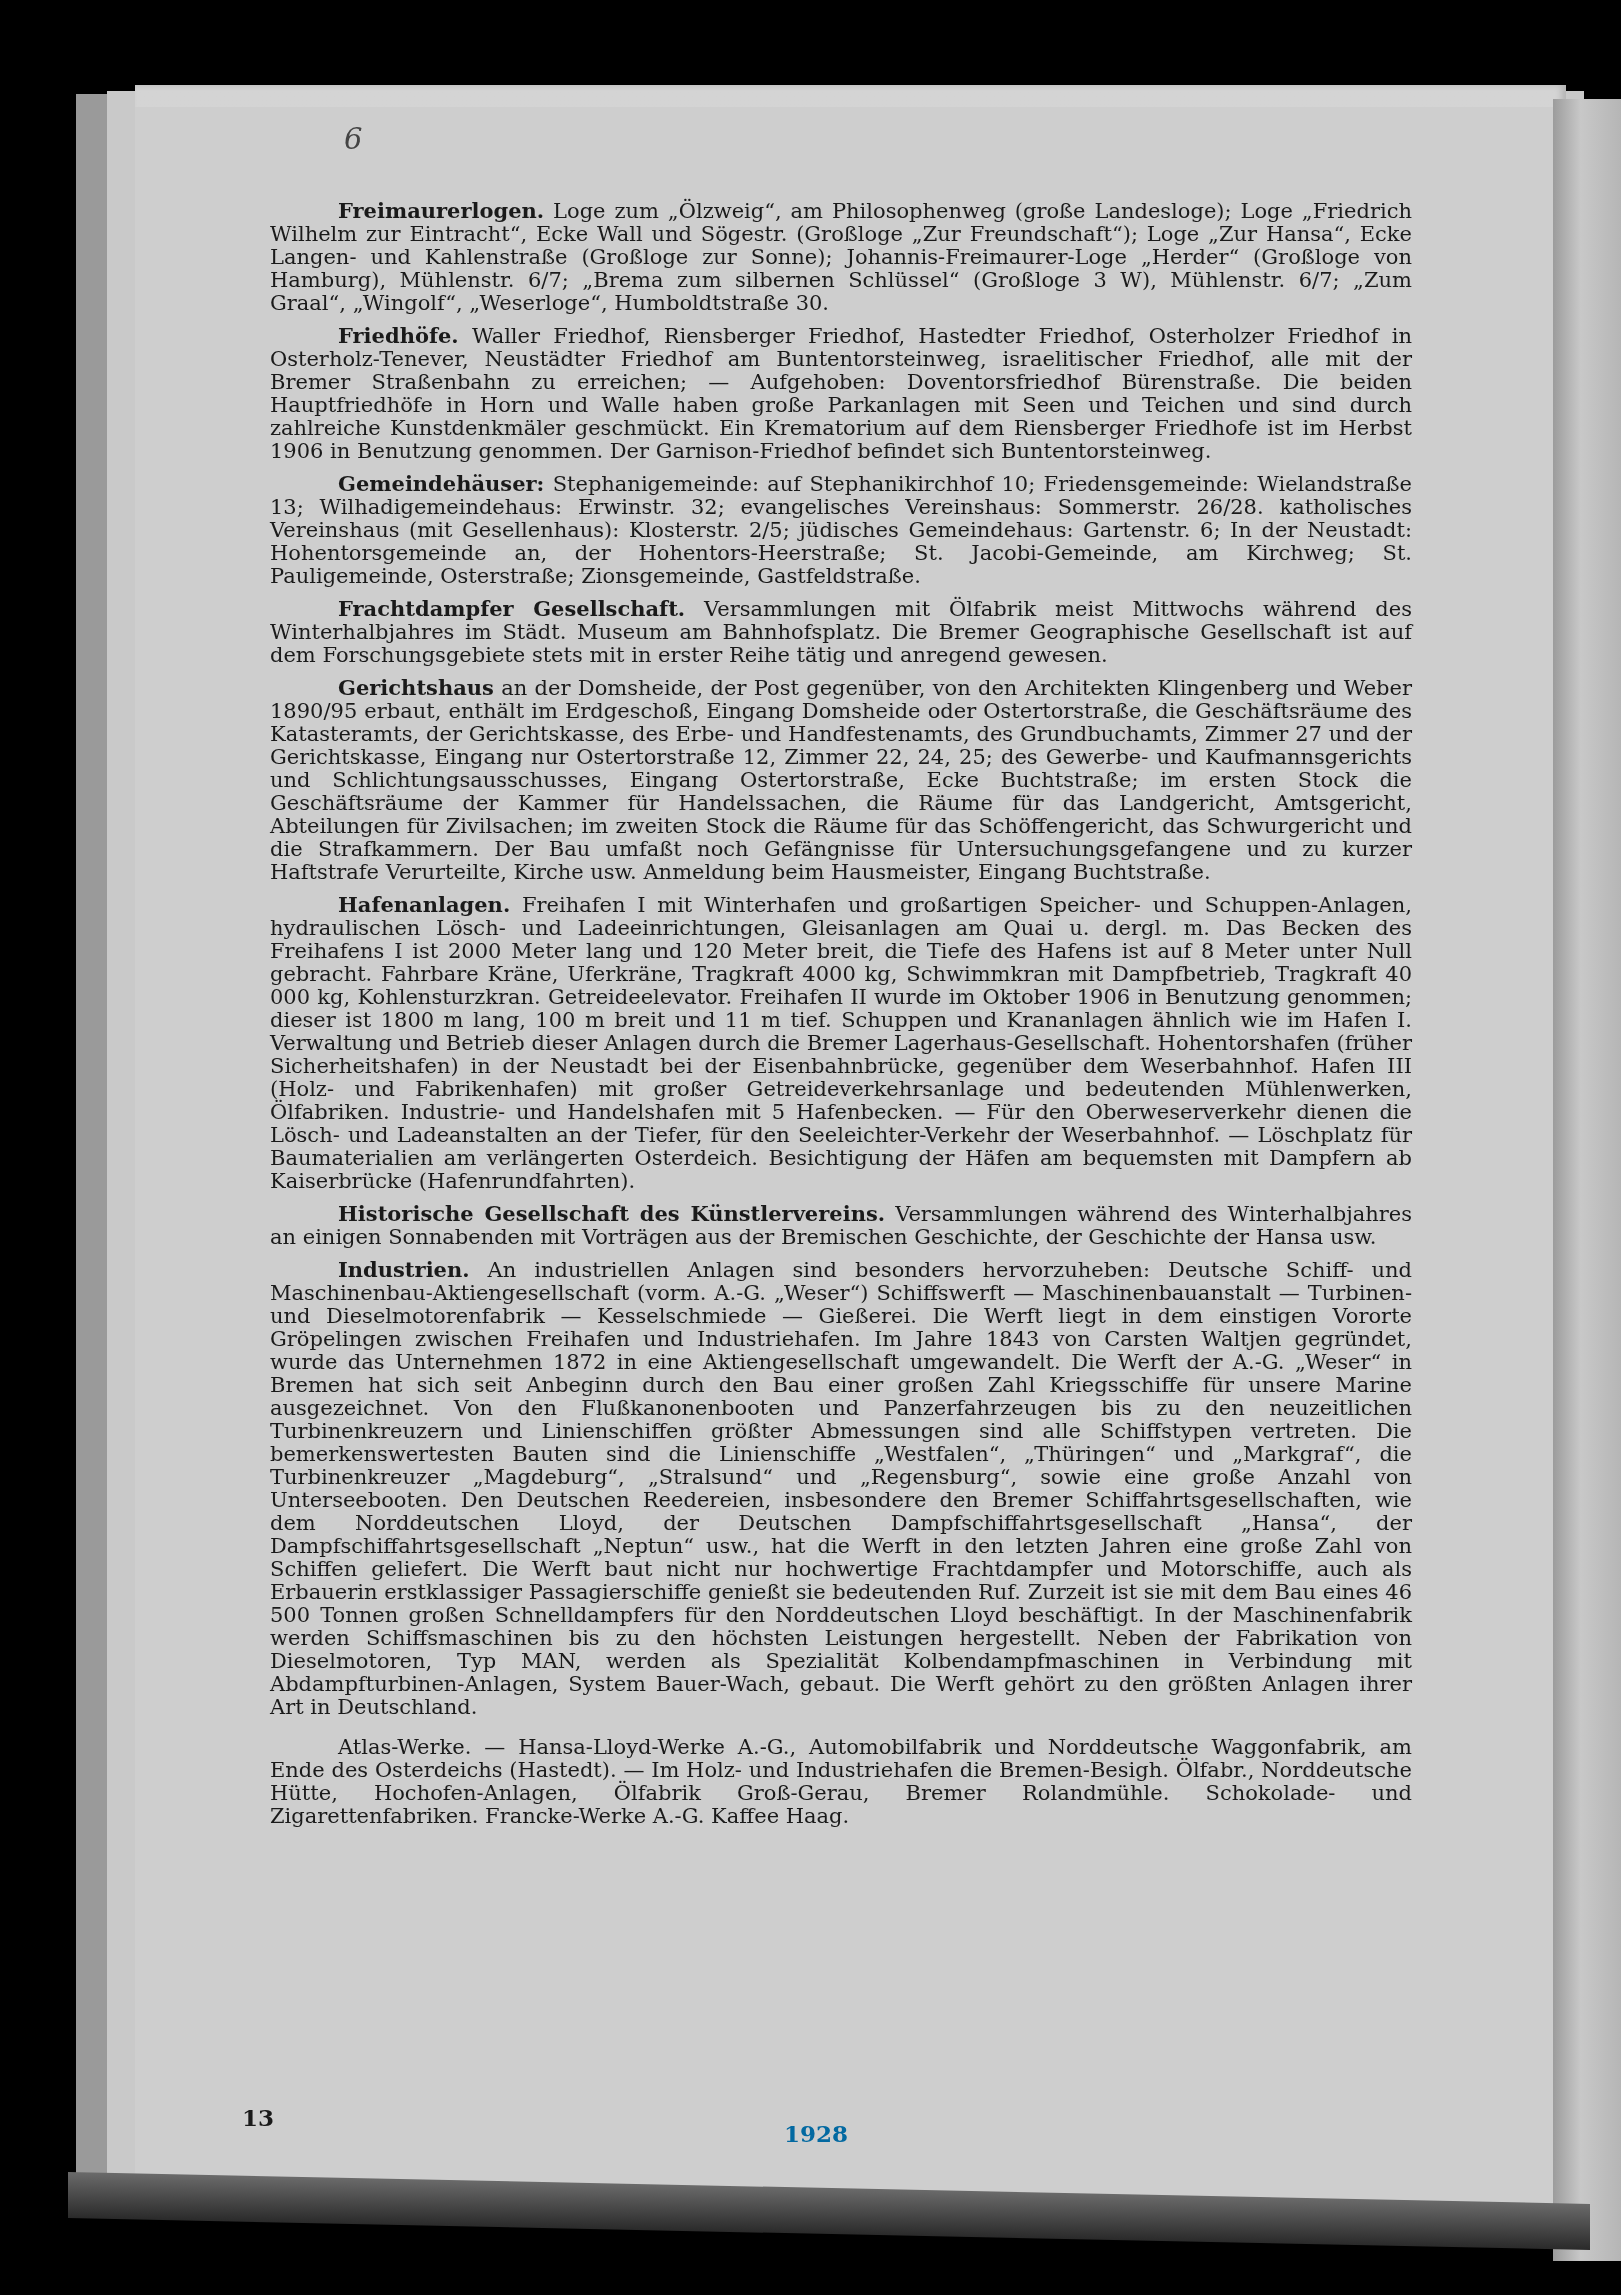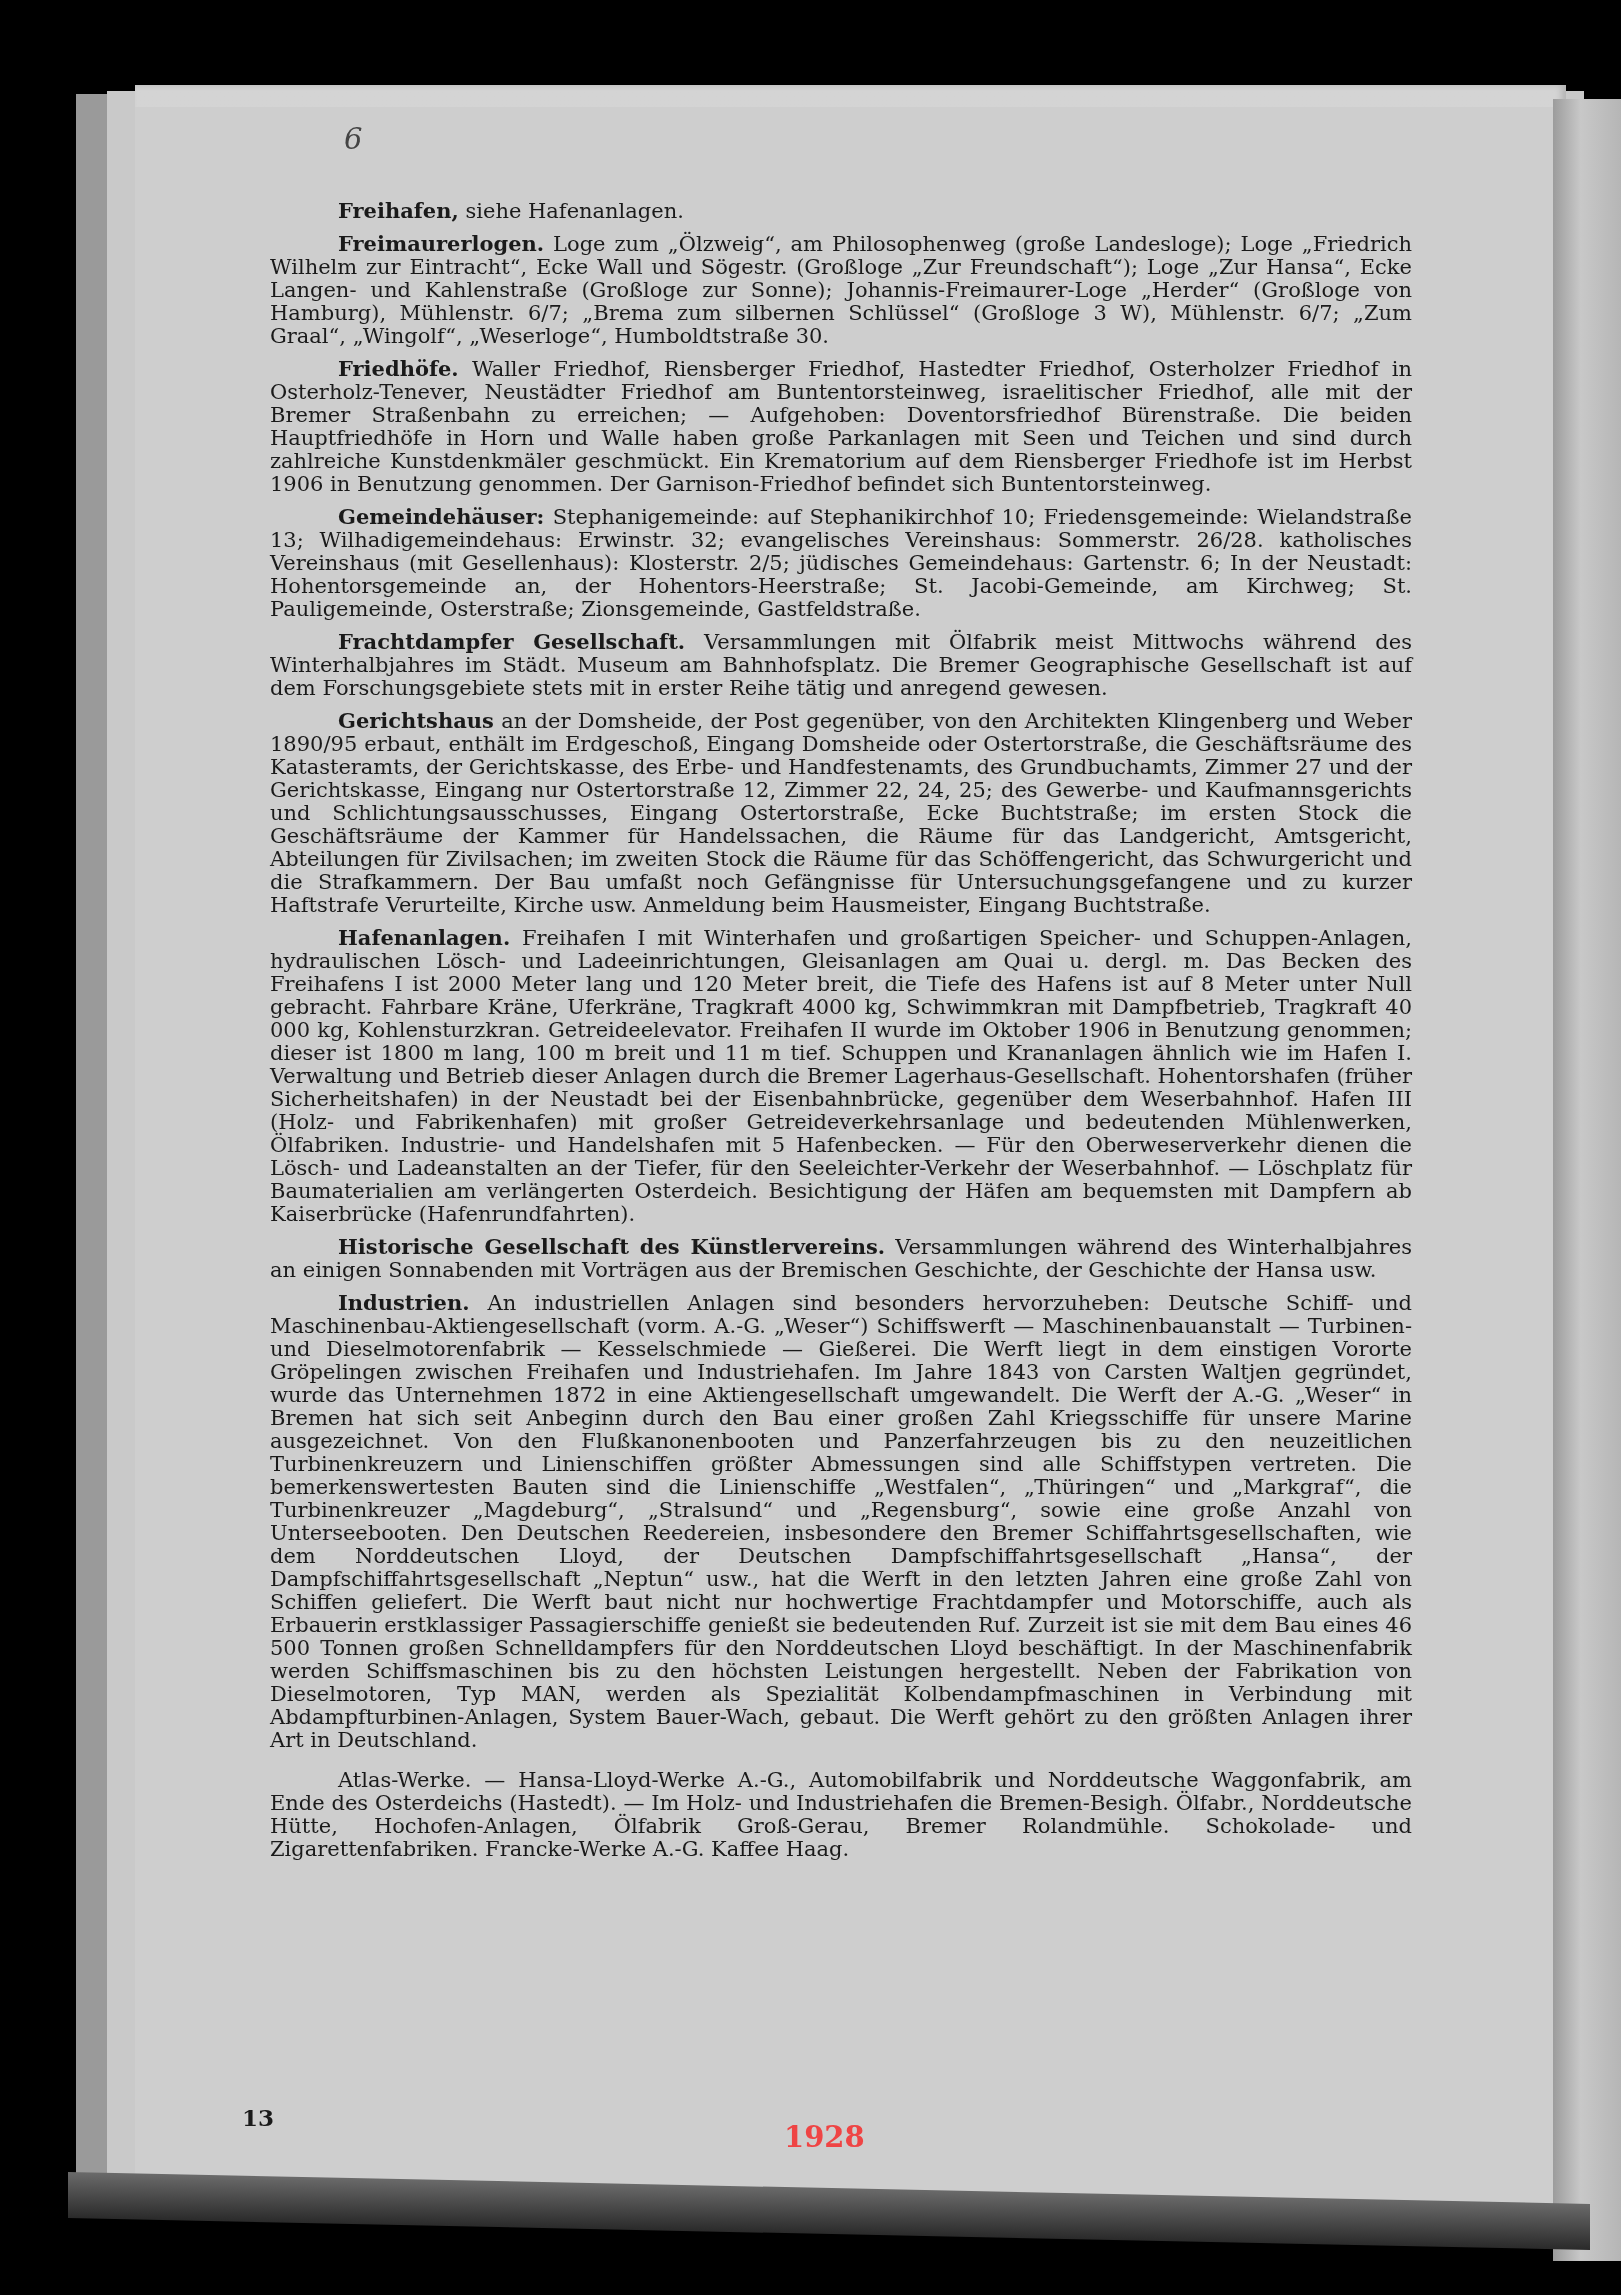--- a/index.html
+++ b/index.html
@@ -42,37 +42,36 @@
     color: #1a1a1a; font-size: 21px; line-height: 23px; text-align: justify;
     font-family: "DejaVu Serif", serif;
   }
   .entry { margin: 0 0 9px 0; text-indent: 68px; }
   .entry.tight { margin-bottom: 16px; }
   .term { font-weight: bold; }
   .page-number {
     position: absolute; left: 242px; top: 2104px; font-size: 23px; font-weight: bold; color: #1a1a1a;
   }
   .year {
-    position: absolute; left: 784px; top: 2120px; font-size: 29px; font-weight: bold; color: #ef4444;
+    position: absolute; left: 784px; top: 2120px; font-size: 23px; font-weight: bold; color: #0369a1;
   }
 </style>
 </head>
 <body>
 
 <div class="under-page"></div>
 <div class="under-page2"></div>
 <div class="page"></div>
 <div class="page-inner"></div>
 <div class="fold"></div>
 <div class="page-edge-bottom"></div>
 
 <div class="pencil-mark">6</div>
 
 <div class="content">
-  <p class="entry"><span class="term">Freihafen,</span><span> siehe Hafenanlagen.</span></p>
   <p class="entry"><span class="term">Freimaurerlogen.</span><span> Loge zum „Ölzweig“, am Philosophenweg (große Landesloge); Loge „Friedrich Wilhelm zur Eintracht“, Ecke Wall und Sögestr. (Großloge „Zur Freundschaft“); Loge „Zur Hansa“, Ecke Langen- und Kahlenstraße (Großloge zur Sonne); Johannis-Freimaurer-Loge „Herder“ (Großloge von Hamburg), Mühlenstr. 6/7; „Brema zum silbernen Schlüssel“ (Großloge 3 W), Mühlenstr. 6/7; „Zum Graal“, „Wingolf“, „Weserloge“, Humboldtstraße 30.</span></p>
   <p class="entry"><span class="term">Friedhöfe.</span><span> Waller Friedhof, Riensberger Friedhof, Hastedter Friedhof, Osterholzer Friedhof in Osterholz-Tenever, Neustädter Friedhof am Buntentorsteinweg, israelitischer Friedhof, alle mit der Bremer Straßenbahn zu erreichen; — Aufgehoben: Doventorsfriedhof Bürenstraße. Die beiden Hauptfriedhöfe in Horn und Walle haben große Parkanlagen mit Seen und Teichen und sind durch zahlreiche Kunstdenkmäler geschmückt. Ein Krematorium auf dem Riensberger Friedhofe ist im Herbst 1906 in Benutzung genommen. Der Garnison-Friedhof befindet sich Buntentorsteinweg.</span></p>
   <p class="entry"><span class="term">Gemeindehäuser:</span><span> Stephanigemeinde: auf Stephanikirchhof 10; Friedensgemeinde: Wielandstraße 13; Wilhadigemeindehaus: Erwinstr. 32; evangelisches Vereinshaus: Sommerstr. 26/28. katholisches Vereinshaus (mit Gesellenhaus): Klosterstr. 2/5; jüdisches Gemeindehaus: Gartenstr. 6; In der Neustadt: Hohentorsgemeinde an, der Hohentors-Heerstraße; St. Jacobi-Gemeinde, am Kirchweg; St. Pauligemeinde, Osterstraße; Zionsgemeinde, Gastfeldstraße.</span></p>
   <p class="entry"><span class="term">Frachtdampfer Gesellschaft.</span><span> Versammlungen mit Ölfabrik meist Mittwochs während des Winterhalbjahres im Städt. Museum am Bahnhofsplatz. Die Bremer Geographische Gesellschaft ist auf dem Forschungsgebiete stets mit in erster Reihe tätig und anregend gewesen.</span></p>
   <p class="entry"><span class="term">Gerichtshaus</span><span> an der Domsheide, der Post gegenüber, von den Architekten Klingenberg und Weber 1890/95 erbaut, enthält im Erdgeschoß, Eingang Domsheide oder Ostertorstraße, die Geschäftsräume des Katasteramts, der Gerichtskasse, des Erbe- und Handfestenamts, des Grundbuchamts, Zimmer 27 und der Gerichtskasse, Eingang nur Ostertorstraße 12, Zimmer 22, 24, 25; des Gewerbe- und Kaufmannsgerichts und Schlichtungsausschusses, Eingang Ostertorstraße, Ecke Buchtstraße; im ersten Stock die Geschäftsräume der Kammer für Handelssachen, die Räume für das Landgericht, Amtsgericht, Abteilungen für Zivilsachen; im zweiten Stock die Räume für das Schöffengericht, das Schwurgericht und die Strafkammern. Der Bau umfaßt noch Gefängnisse für Untersuchungsgefangene und zu kurzer Haftstrafe Verurteilte, Kirche usw. Anmeldung beim Hausmeister, Eingang Buchtstraße.</span></p>
   <p class="entry"><span class="term">Hafenanlagen.</span><span> Freihafen I mit Winterhafen und großartigen Speicher- und Schuppen-Anlagen, hydraulischen Lösch- und Ladeeinrichtungen, Gleisanlagen am Quai u. dergl. m. Das Becken des Freihafens I ist 2000 Meter lang und 120 Meter breit, die Tiefe des Hafens ist auf 8 Meter unter Null gebracht. Fahrbare Kräne, Uferkräne, Tragkraft 4000 kg, Schwimmkran mit Dampfbetrieb, Tragkraft 40 000 kg, Kohlensturzkran. Getreideelevator. Freihafen II wurde im Oktober 1906 in Benutzung genommen; dieser ist 1800 m lang, 100 m breit und 11 m tief. Schuppen und Krananlagen ähnlich wie im Hafen I. Verwaltung und Betrieb dieser Anlagen durch die Bremer Lagerhaus-Gesellschaft. Hohentorshafen (früher Sicherheitshafen) in der Neustadt bei der Eisenbahnbrücke, gegenüber dem Weserbahnhof. Hafen III (Holz- und Fabrikenhafen) mit großer Getreideverkehrsanlage und bedeutenden Mühlenwerken, Ölfabriken. Industrie- und Handelshafen mit 5 Hafenbecken. — Für den Oberweserverkehr dienen die Lösch- und Ladeanstalten an der Tiefer, für den Seeleichter-Verkehr der Weserbahnhof. — Löschplatz für Baumaterialien am verlängerten Osterdeich. Besichtigung der Häfen am bequemsten mit Dampfern ab Kaiserbrücke (Hafenrundfahrten).</span></p>
   <p class="entry"><span class="term">Historische Gesellschaft des Künstlervereins.</span><span> Versammlungen während des Winterhalbjahres an einigen Sonnabenden mit Vorträgen aus der Bremischen Geschichte, der Geschichte der Hansa usw.</span></p>
   <p class="entry tight"><span class="term">Industrien.</span><span> An industriellen Anlagen sind besonders hervorzuheben: Deutsche Schiff- und Maschinenbau-Aktiengesellschaft (vorm. A.-G. „Weser“) Schiffswerft — Maschinenbauanstalt — Turbinen- und Dieselmotorenfabrik — Kesselschmiede — Gießerei. Die Werft liegt in dem einstigen Vororte Gröpelingen zwischen Freihafen und Industriehafen. Im Jahre 1843 von Carsten Waltjen gegründet, wurde das Unternehmen 1872 in eine Aktiengesellschaft umgewandelt. Die Werft der A.-G. „Weser“ in Bremen hat sich seit Anbeginn durch den Bau einer großen Zahl Kriegsschiffe für unsere Marine ausgezeichnet. Von den Flußkanonenbooten und Panzerfahrzeugen bis zu den neuzeitlichen Turbinenkreuzern und Linienschiffen größter Abmessungen sind alle Schiffstypen vertreten. Die bemerkenswertesten Bauten sind die Linienschiffe „Westfalen“, „Thüringen“ und „Markgraf“, die Turbinenkreuzer „Magdeburg“, „Stralsund“ und „Regensburg“, sowie eine große Anzahl von Unterseebooten. Den Deutschen Reedereien, insbesondere den Bremer Schiffahrtsgesellschaften, wie dem Norddeutschen Lloyd, der Deutschen Dampfschiffahrtsgesellschaft „Hansa“, der Dampfschiffahrtsgesellschaft „Neptun“ usw., hat die Werft in den letzten Jahren eine große Zahl von Schiffen geliefert. Die Werft baut nicht nur hochwertige Frachtdampfer und Motorschiffe, auch als Erbauerin erstklassiger Passagierschiffe genießt sie bedeutenden Ruf. Zurzeit ist sie mit dem Bau eines 46 500 Tonnen großen Schnelldampfers für den Norddeutschen Lloyd beschäftigt. In der Maschinenfabrik werden Schiffsmaschinen bis zu den höchsten Leistungen hergestellt. Neben der Fabrikation von Dieselmotoren, Typ MAN, werden als Spezialität Kolbendampfmaschinen in Verbindung mit Abdampfturbinen-Anlagen, System Bauer-Wach, gebaut. Die Werft gehört zu den größten Anlagen ihrer Art in Deutschland.</span></p>
   <p class="entry"><span class="term"></span><span>Atlas-Werke. — Hansa-Lloyd-Werke A.-G., Automobilfabrik und Norddeutsche Waggonfabrik, am Ende des Osterdeichs (Hastedt). — Im Holz- und Industriehafen die Bremen-Besigh. Ölfabr., Norddeutsche Hütte, Hochofen-Anlagen, Ölfabrik Groß-Gerau, Bremer Rolandmühle. Schokolade- und Zigarettenfabriken. Francke-Werke A.-G. Kaffee Haag.</span></p>
 </div>

